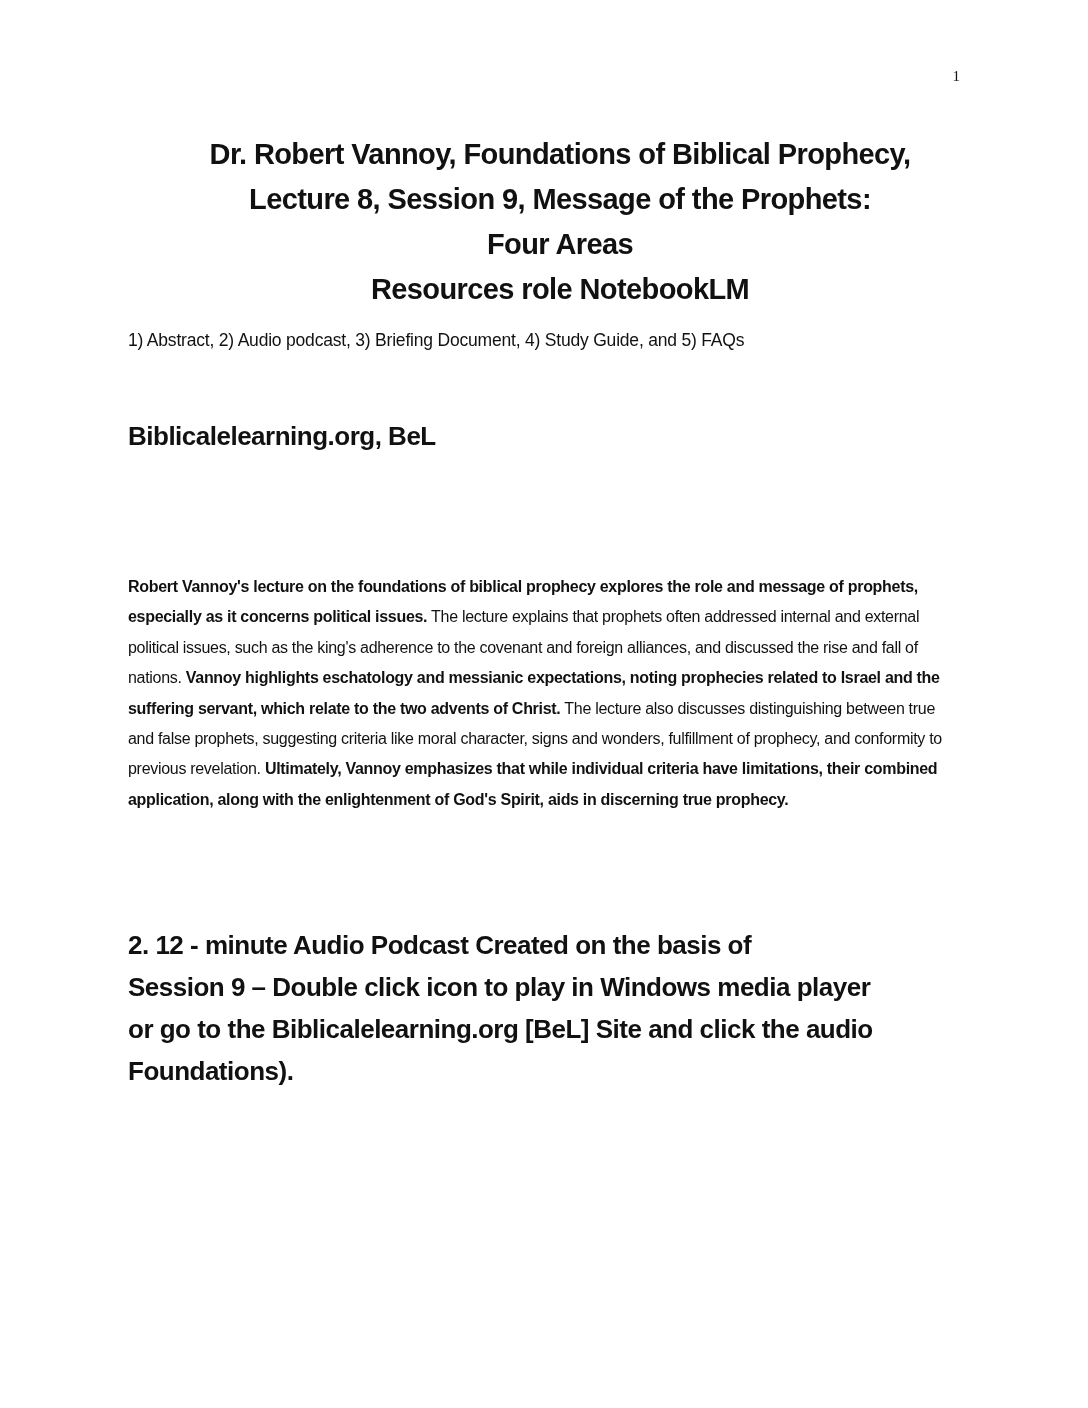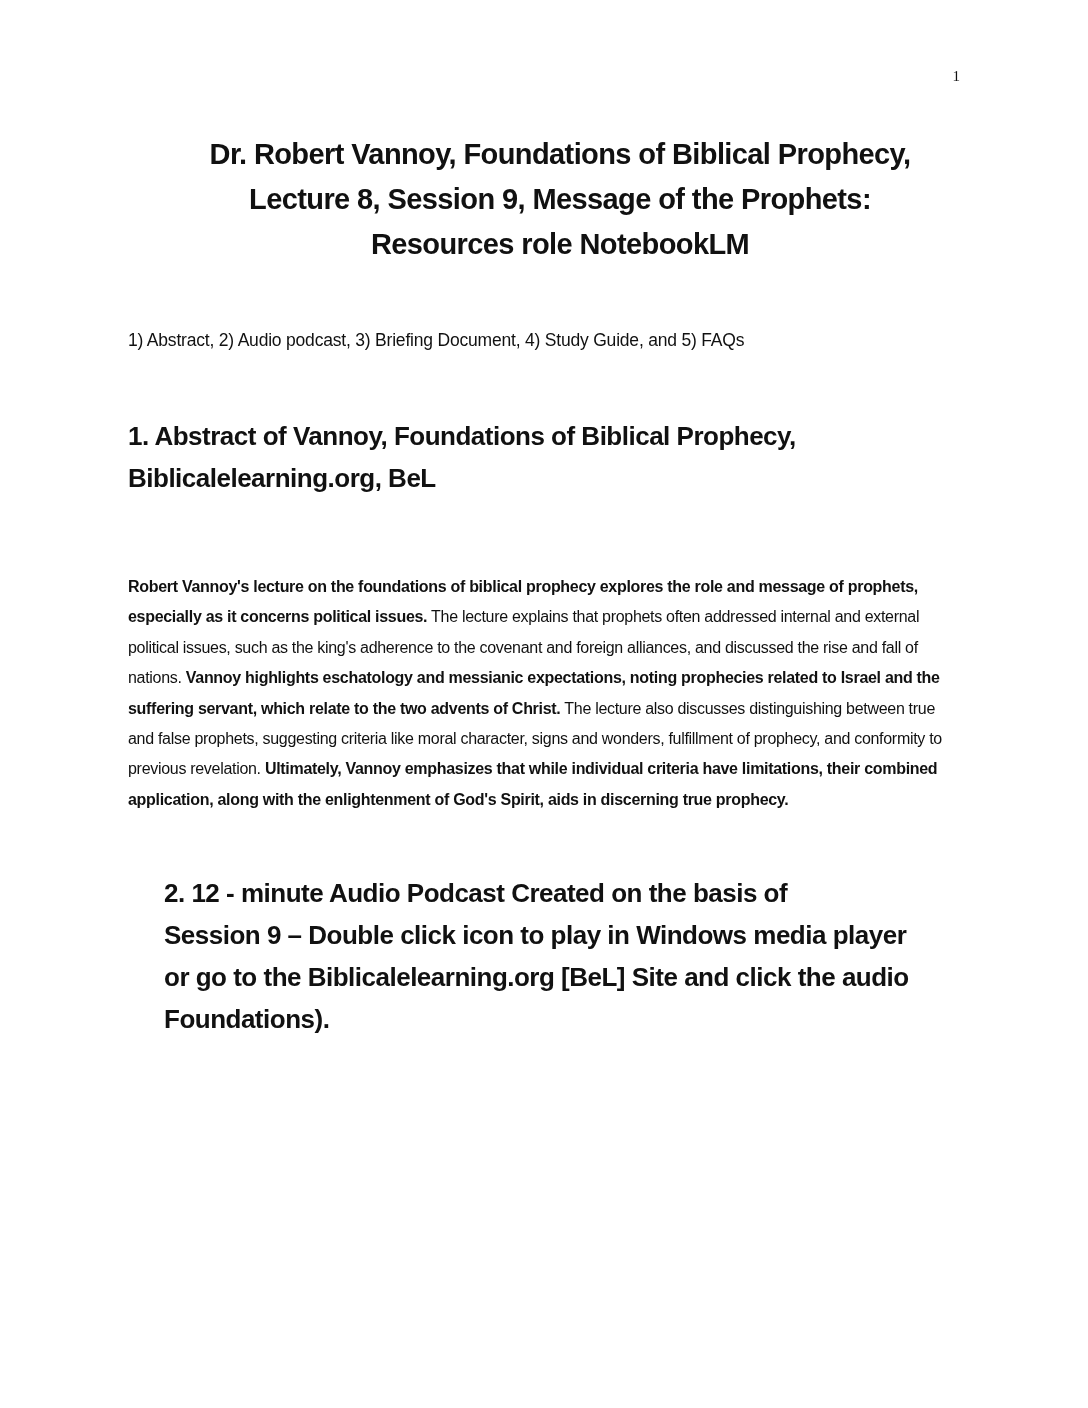--- a/index.html
+++ b/index.html
@@ -6,38 +6,38 @@
   body { width: 1088px; height: 1408px; position: relative; overflow: hidden;
          font-family: "Liberation Sans", "DejaVu Sans", sans-serif; color: #111; }
   .page-number { position: absolute; top: 68px; right: 128px; font-family: "Liberation Serif", serif; font-size: 15px; }
   .title-block { position: absolute; top: 132px; left: 144px; width: 832px; text-align: center; }
   .title-line { font-weight: bold; font-size: 29px; line-height: 45px; letter-spacing: -0.6px; }
   .toc { position: absolute; top: 330px; left: 128px; font-size: 17.5px; letter-spacing: -0.2px; }
   .h1 { position: absolute; left: 128px; width: 840px; font-weight: bold; font-size: 26px; line-height: 42px; letter-spacing: -0.5px; }
   .h1.abstract { top: 415px; }
   .abstract-body { position: absolute; top: 572px; left: 128px; width: 830px; font-size: 16px; line-height: 30.4px; letter-spacing: -0.3px; }
   .abstract-body b { font-weight: bold; }
-  .h1.podcast { top: 872px; line-height: 42px; margin-left: 36px; }
+  .h1.podcast { top: 924px; line-height: 42px; }
   .arrow { font-family: "DejaVu Sans", sans-serif; font-weight: bold; }
 </style>
 </head>
 <body>
 
 <div class="page-number">1</div>
 
 <div class="title-block">
   <div class="title-line">Dr. Robert Vannoy, Foundations of Biblical Prophecy,</div>
   <div class="title-line">Lecture 8, Session 9, Message of the Prophets:</div>
+  <div class="title-line">Four Areas</div>
   <div class="title-line">Resources role NotebookLM</div>
 </div>
 
 <div class="toc">1) Abstract, 2) Audio podcast, 3) Briefing Document, 4) Study Guide, and 5) FAQs</div>
 
 <div class="h1 abstract">
-  <div>1. Abstract of Vannoy, Foundations of Biblical Prophecy,</div>
   <div>Biblicalelearning.org, BeL</div>
 </div>
 
 <div class="abstract-body"><b>Robert Vannoy's lecture on the foundations of biblical prophecy explores the role and message of prophets, especially as it concerns political issues.</b><span> The lecture explains that prophets often addressed internal and external political issues, such as the king's adherence to the covenant and foreign alliances, and discussed the rise and fall of nations. </span><b>Vannoy highlights eschatology and messianic expectations, noting prophecies related to Israel and the suffering servant, which relate to the two advents of Christ.</b><span> The lecture also discusses distinguishing between true and false prophets, suggesting criteria like moral character, signs and wonders, fulfillment of prophecy, and conformity to previous revelation. </span><b>Ultimately, Vannoy emphasizes that while individual criteria have limitations, their combined application, along with the enlightenment of God's Spirit, aids in discerning true prophecy.</b></div>
 
 <div class="h1 podcast">
   <div>2.  12 - minute Audio Podcast Created on the basis of</div>
   <div>Session 9 –  Double click icon to play in Windows media player</div>
   <div>or go to the Biblicalelearning.org [BeL] Site and click the audio</div>
   <div>Foundations).</div>

